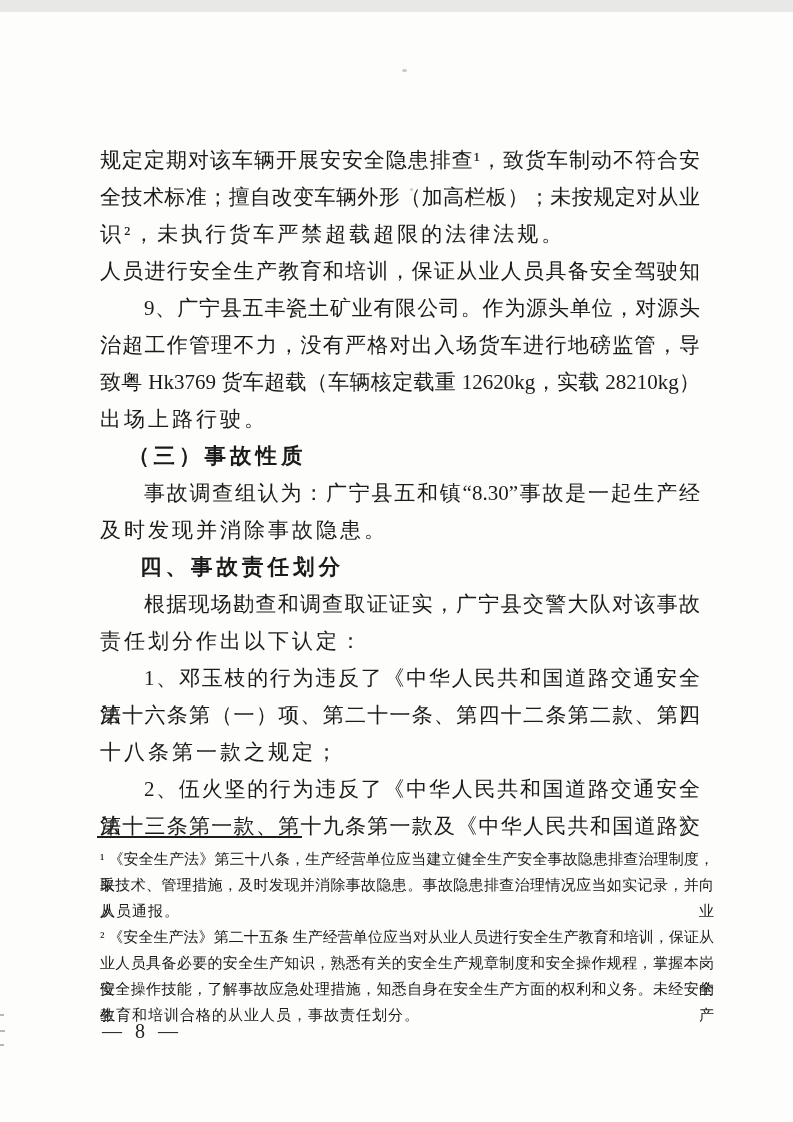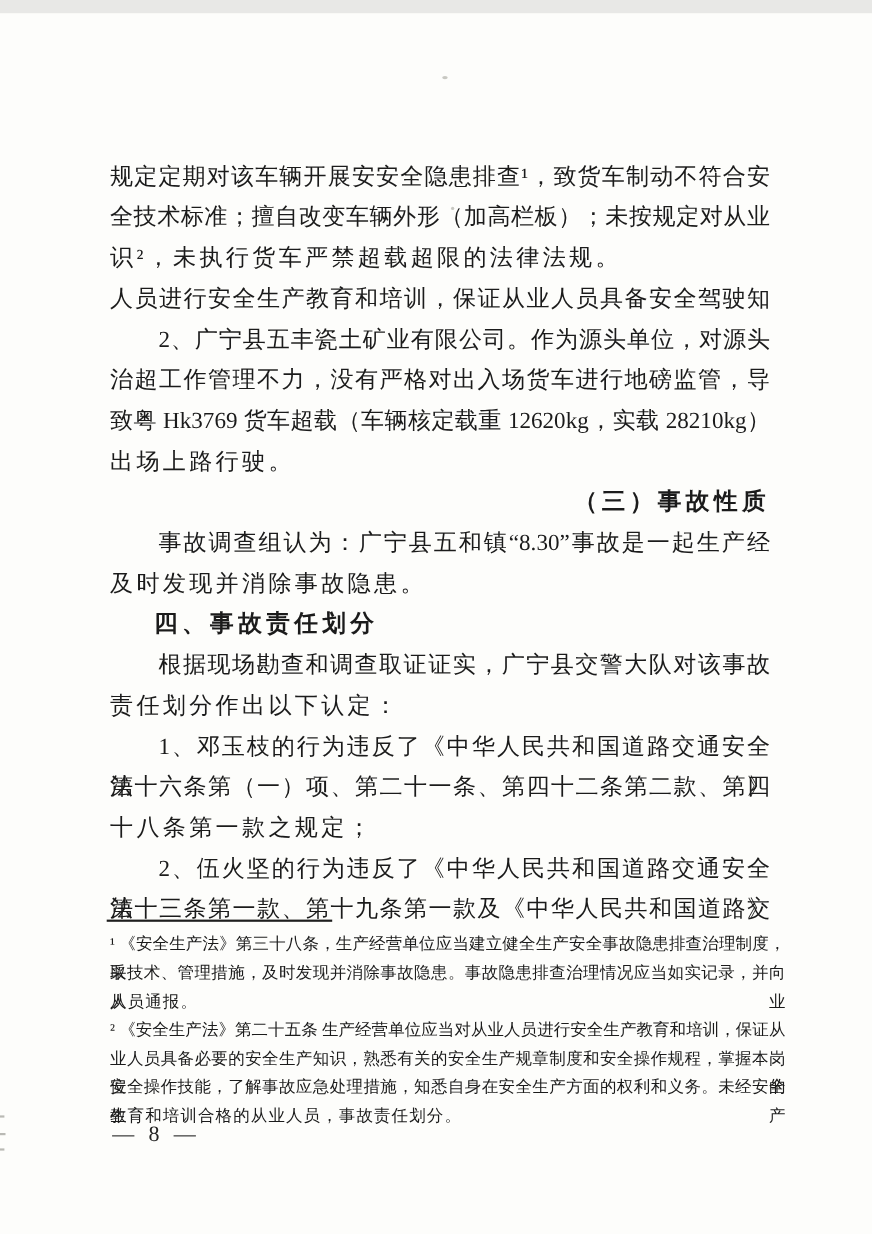--- a/index.html
+++ b/index.html
@@ -35,21 +35,21 @@
   .ln.full {
     white-space: normal;
     text-align: justify;
     text-align-last: justify;
     letter-spacing: 0;
   }
   .ln.end {
     letter-spacing: 3px;
   }
   .ln.ind  { text-indent: 44px; }
-  .ln.ind3 { text-indent: 28px; text-align: right; }
+  .ln.ind3 { text-indent: 28px; }
   .ln.ind4 { text-indent: 40px; }
   .ln.head {
     font-family: "Liberation Sans", sans-serif;
     font-weight: bold;
     font-size: 21.5px;
     letter-spacing: 4px;
   }
   
   .footnote-rule {
     position: absolute;
@@ -107,21 +107,21 @@
 </head>
 <body>
 
 <div class="page">
 
   <div class="body-text">
     <div class="ln full">规定定期对该车辆开展安安全隐患排查¹，致货车制动不符合安</div>
     <div class="ln full">全技术标准；擅自改变车辆外形（加高栏板）；未按规定对从业</div>
     <div class="ln end">识²，未执行货车严禁超载超限的法律法规。</div>
     <div class="ln full">人员进行安全生产教育和培训，保证从业人员具备安全驾驶知</div>
-    <div class="ln full ind">2、广宁县五丰瓷土矿业有限公司。作为源头单位，对源头</div>
+    <div class="ln full ind">9、广宁县五丰瓷土矿业有限公司。作为源头单位，对源头</div>
     <div class="ln full">治超工作管理不力，没有严格对出入场货车进行地磅监管，导</div>
     <div class="ln full">致粤 Hk3769 货车超载（车辆核定载重 12620kg，实载 28210kg）</div>
     <div class="ln end">出场上路行驶。</div>
     <div class="ln end head ind3">（三）事故性质</div>
     <div class="ln full ind">事故调查组认为：广宁县五和镇“8.30”事故是一起生产经</div>
     <div class="ln end">及时发现并消除事故隐患。</div>
     <div class="ln end head ind4">四、事故责任划分</div>
     <div class="ln full ind">根据现场勘查和调查取证证实，广宁县交警大队对该事故</div>
     <div class="ln end">责任划分作出以下认定：</div>
     <div class="ln full ind">1、邓玉枝的行为违反了《中华人民共和国道路交通安全法》</div>

